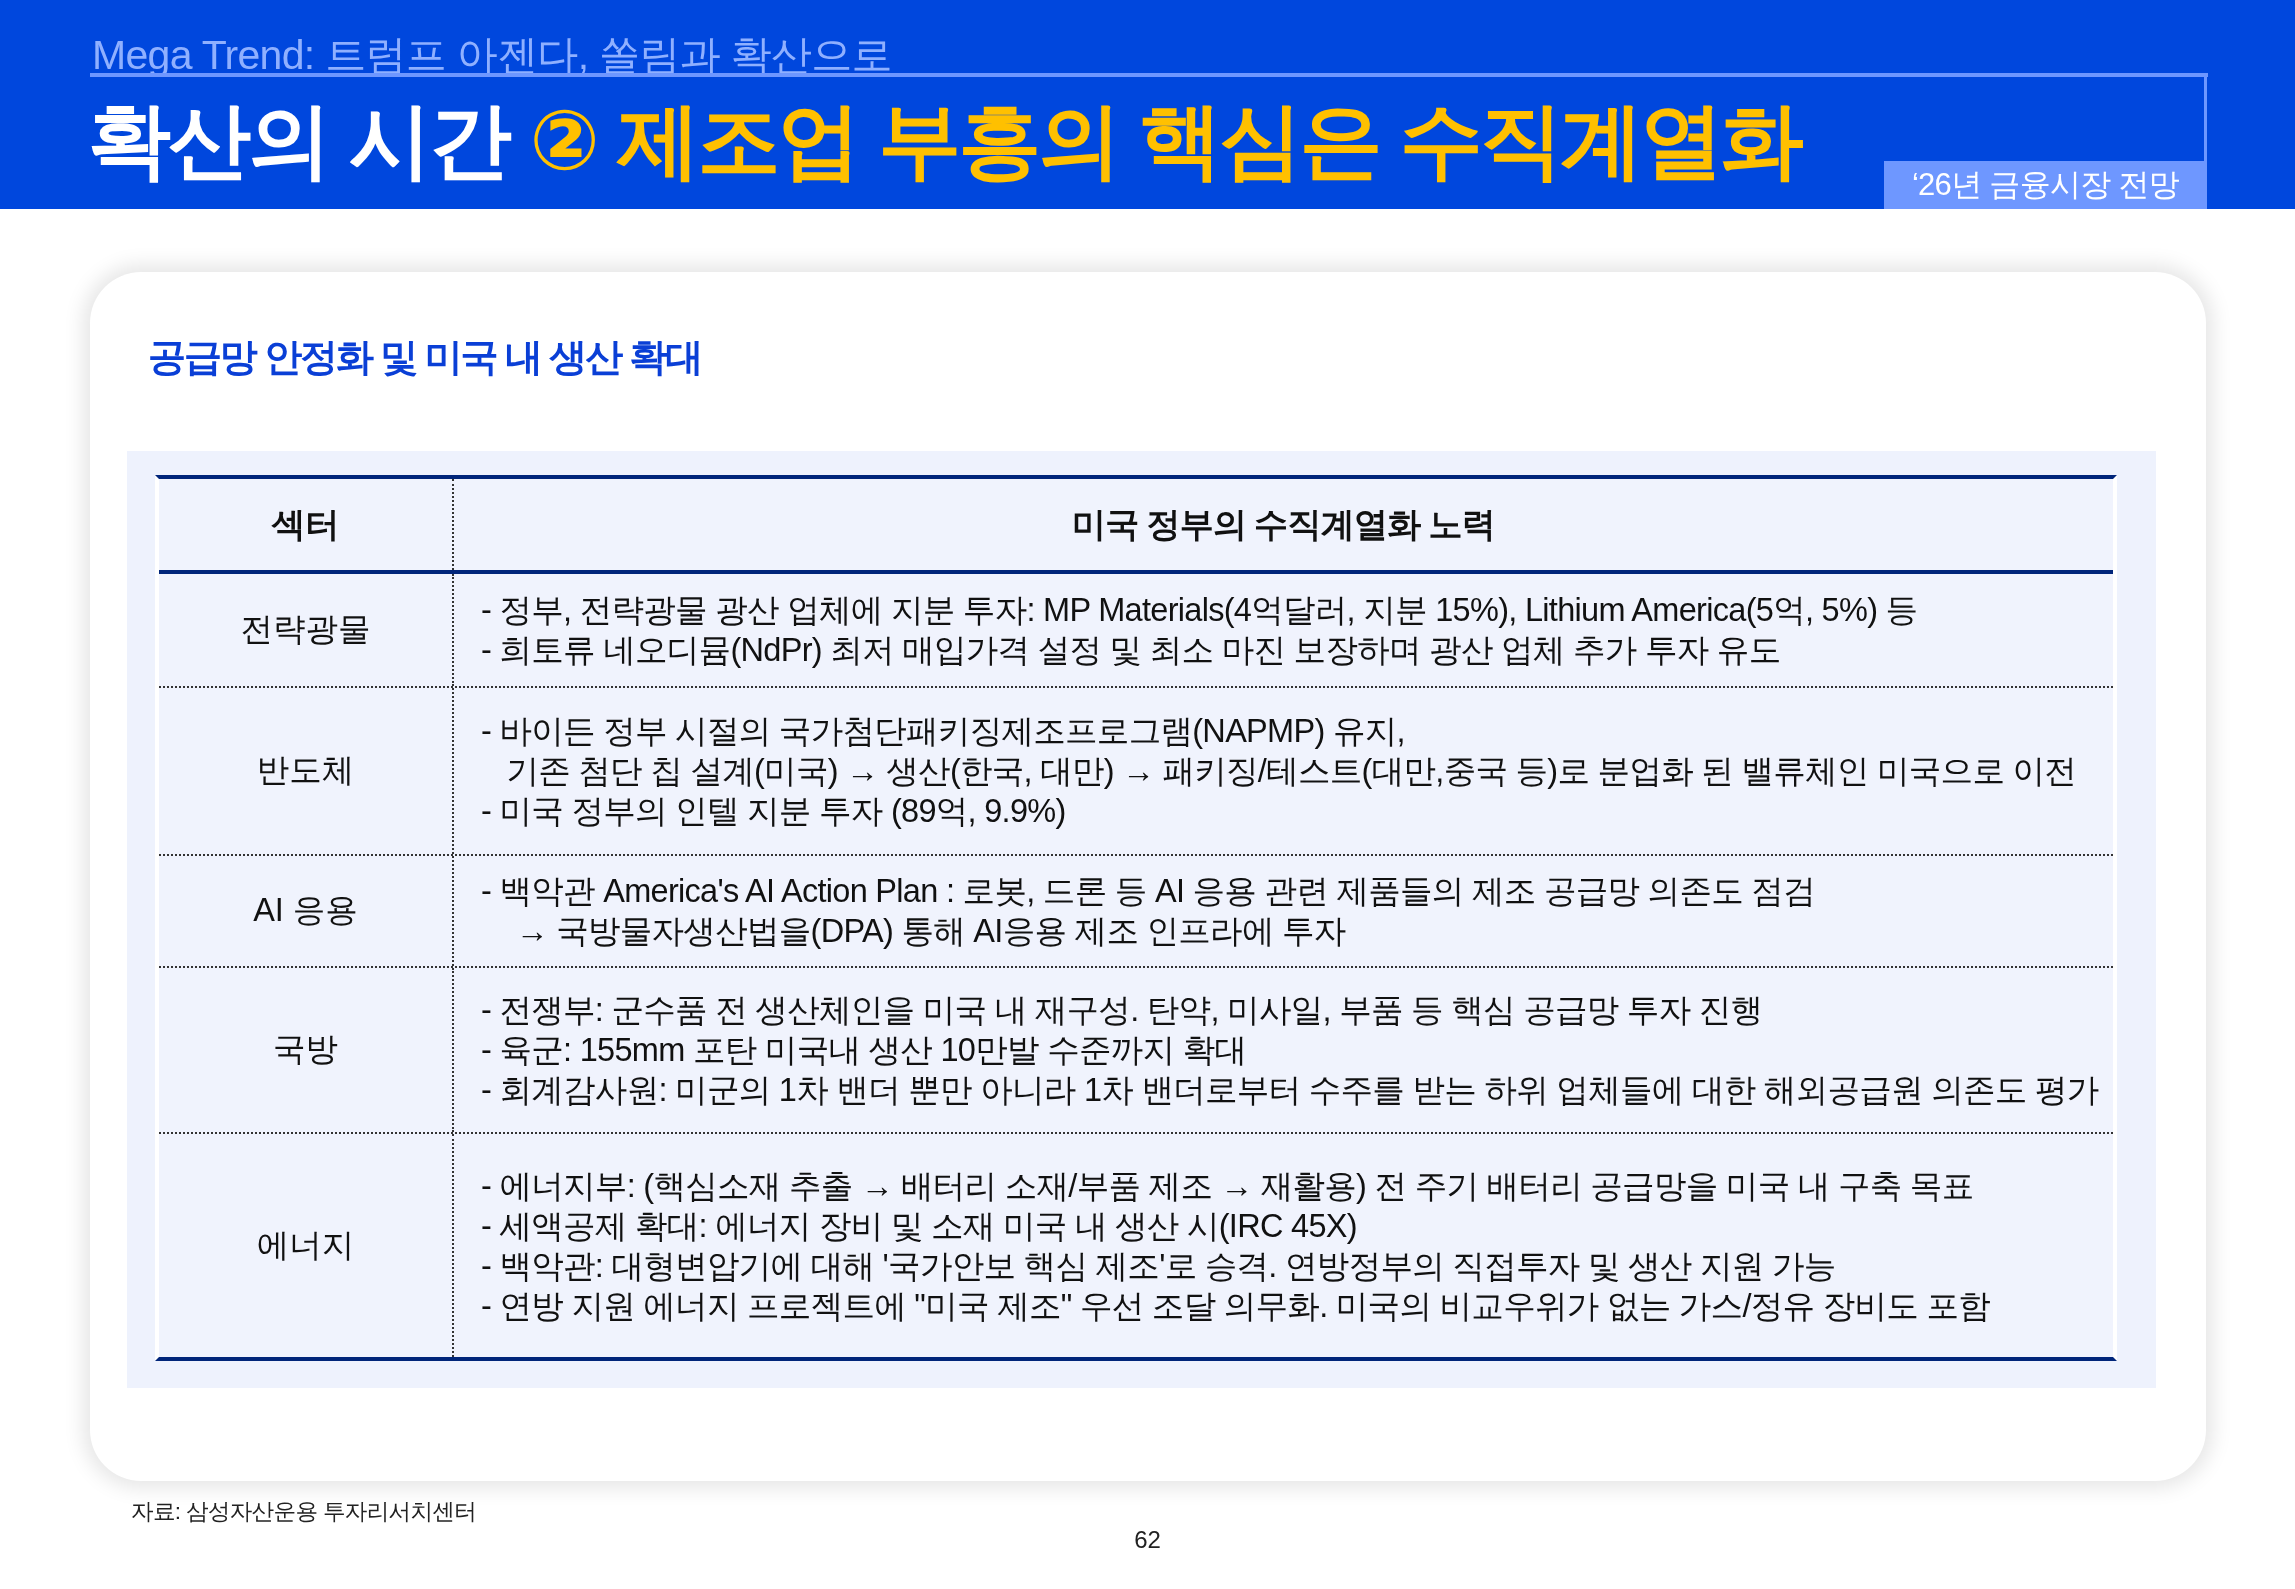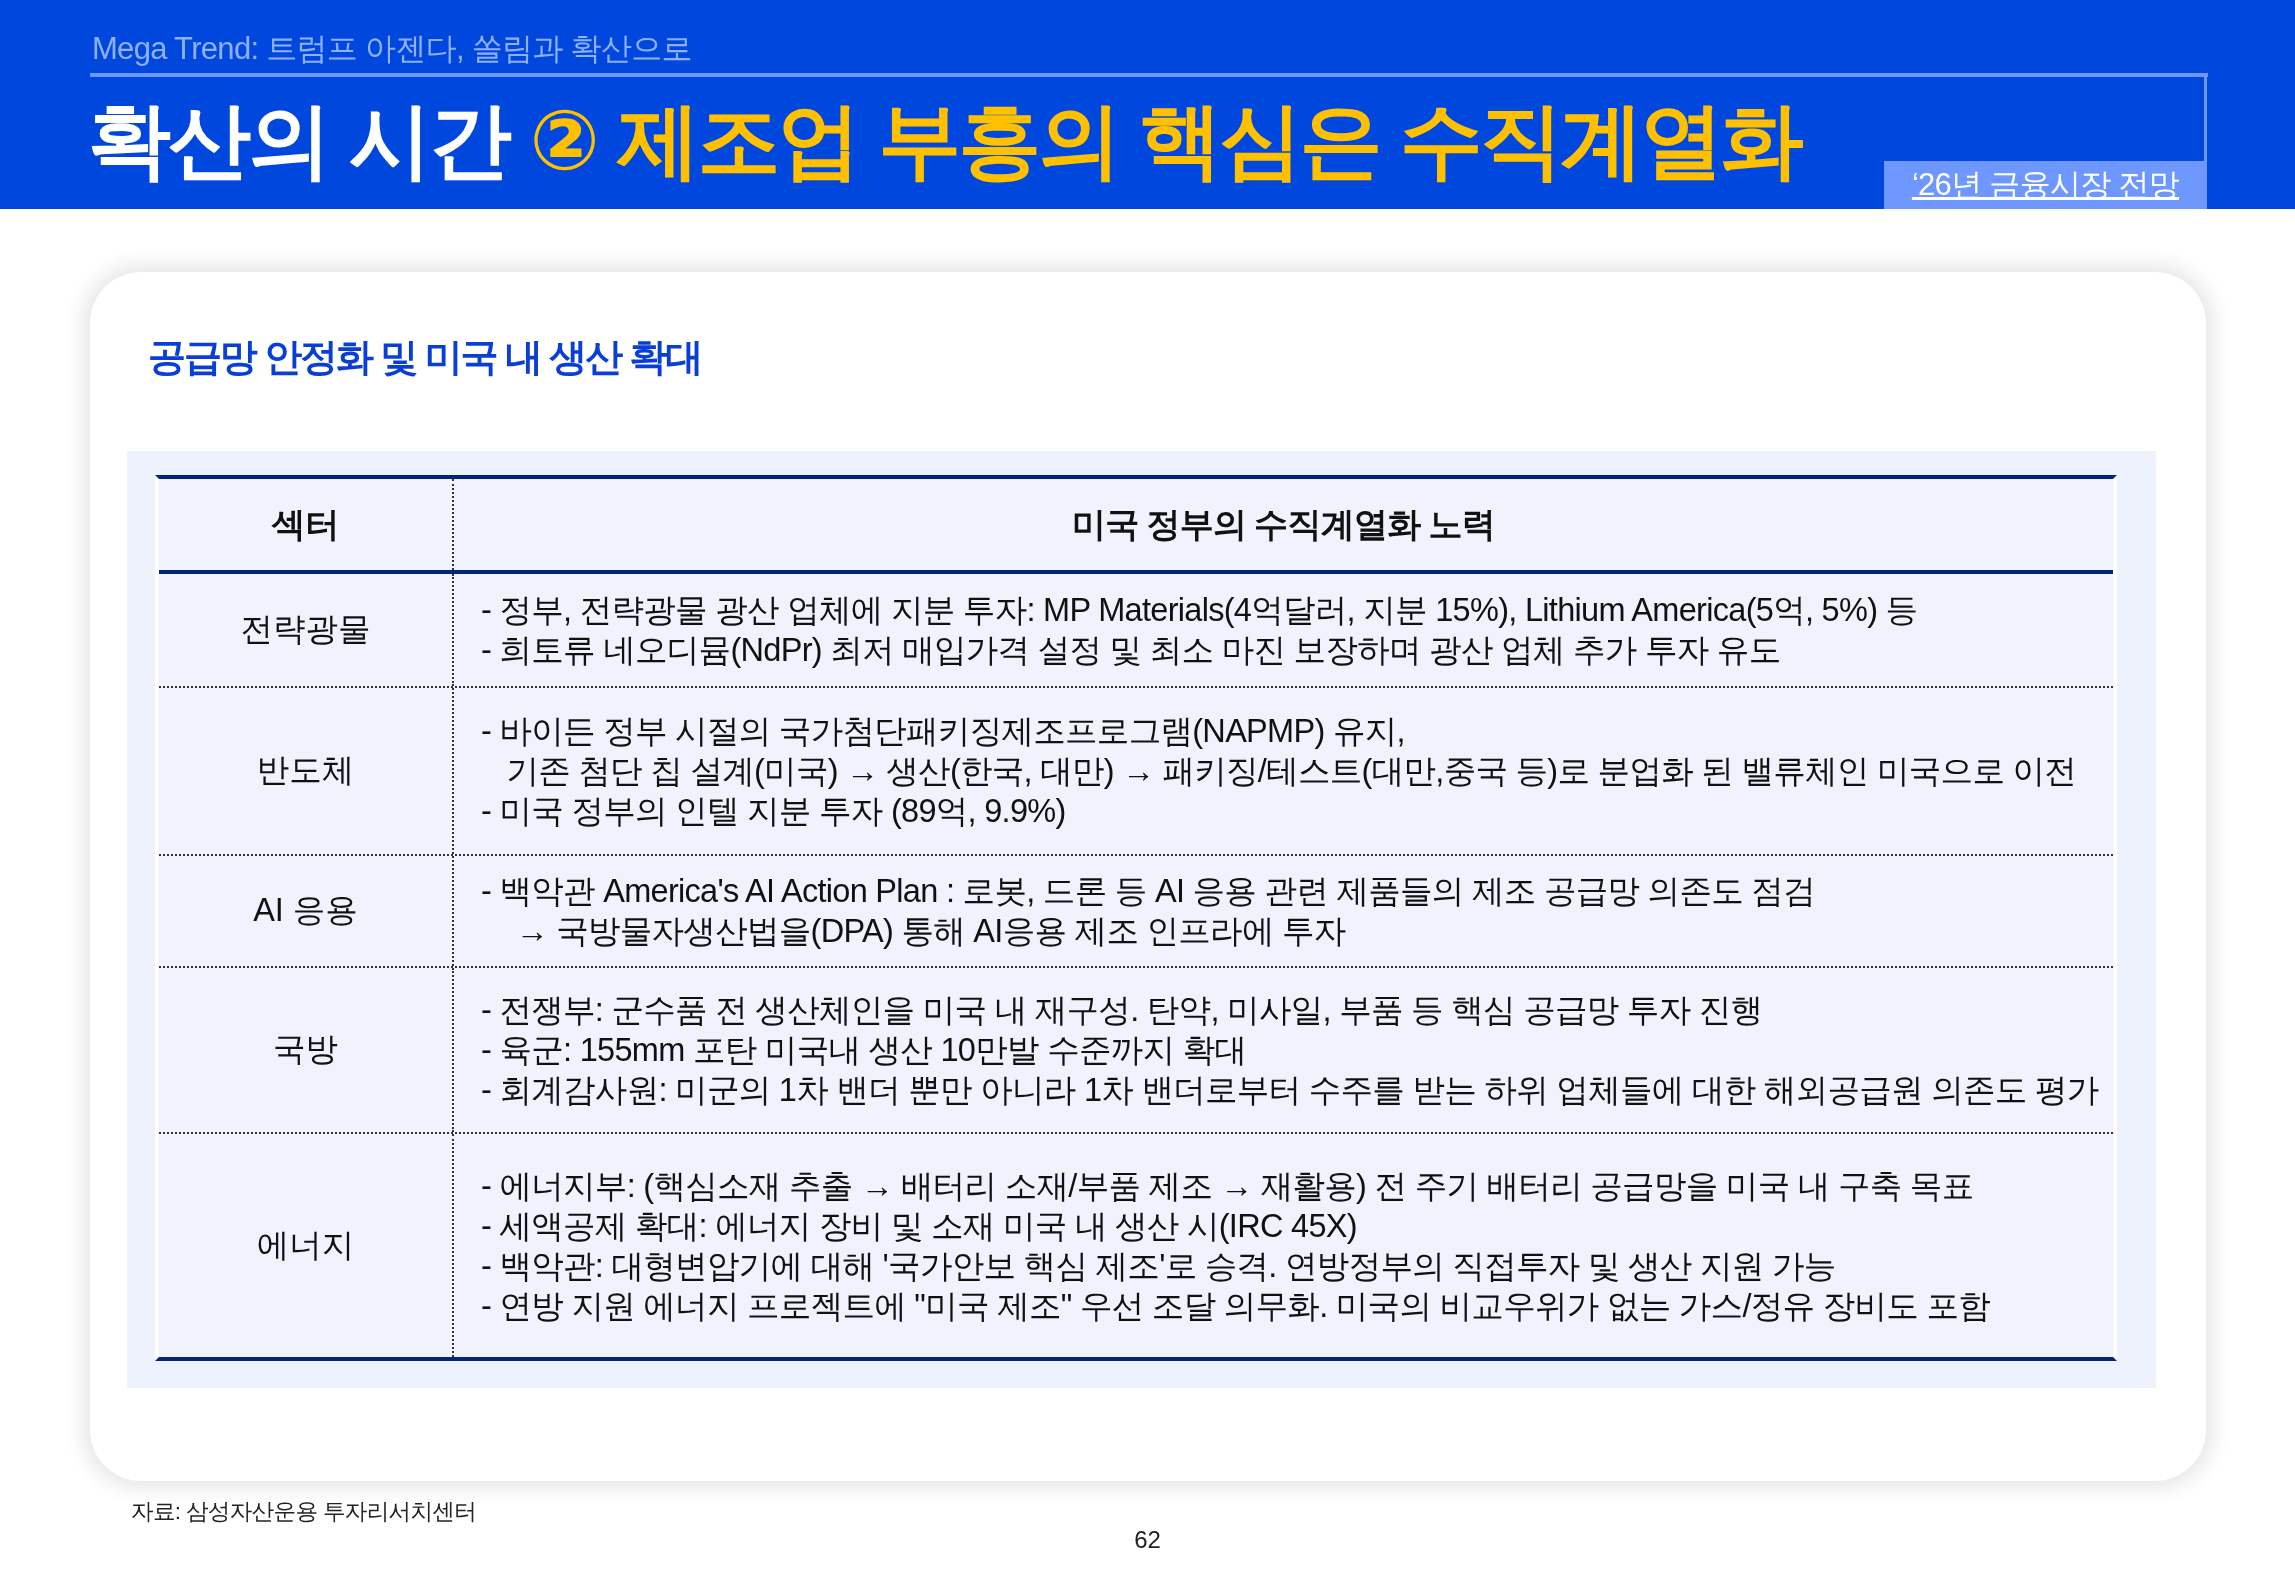--- a/index.html
+++ b/index.html
@@ -1,25 +1,25 @@
 <!DOCTYPE html>
 <html style="font-size:11.3px"><head>
 <meta charset="utf-8">
 <style>
   * { box-sizing: border-box; margin: 0; padding: 0; }
   html, body { width: 2295px; height: 1589px; background: #ffffff; overflow: hidden; }
   body { position: relative; font-family: "Liberation Sans", "DejaVu Sans", sans-serif; color: #111; }
 
   .header { position: absolute; left: 0; top: 0; width: 2295px; height: 209px; background: #0047DD; }
-  .header .kicker { position: absolute; left: 92px; top: 28px; font-size: 31px; color: #8FB0FF; letter-spacing: -0.7px; white-space: nowrap; }
+  .header .kicker { position: absolute; left: 92px; top: 28px; font-size: 41px; color: #8FB0FF; letter-spacing: -0.7px; white-space: nowrap; }
   .header .rule-h { position: absolute; left: 90px; top: 73px; width: 2118px; height: 3.5px; background: #6E97FF; }
   .header .rule-v { position: absolute; left: 2204px; top: 73px; width: 2.8px; height: 89px; background: #6E97FF; }
   .header .title { position: absolute; left: 88px; top: 93px; font-size: 83px; font-weight: bold; color: #ffffff; letter-spacing: -2.8px; white-space: nowrap; line-height: 1.15; }
   .header .title .accent { color: #FFC000; }
-  .header .tag { position: absolute; left: 1884px; top: 161px; width: 323px; height: 48px; background: #6E97FF; color: #ffffff; font-size: 31px; display: flex; align-items: center; justify-content: center; letter-spacing: -0.7px; white-space: nowrap; text-decoration: underline; }
+  .header .tag { position: absolute; left: 1884px; top: 161px; width: 323px; height: 48px; background: #6E97FF; color: #ffffff; font-size: 31px; display: flex; align-items: center; justify-content: center; letter-spacing: -0.7px; white-space: nowrap; }
 
   .card { position: absolute; left: 90px; top: 272px; width: 2116px; height: 1209px; background: #ffffff; border-radius: 51px; box-shadow: 0 0 20px 7px rgba(0,0,0,0.10); }
   .card-title { position: absolute; left: 148px; top: 332px; font-size: 38px; font-weight: bold; color: #0A3FD6; letter-spacing: -2.1px; white-space: nowrap; }
 
   .panel { position: absolute; left: 127px; top: 451px; width: 2029px; height: 937px; background: #EEF2FD; }
 
   .table { position: absolute; left: 155px; top: 475px; width: 1962px; border-top: 4.2px solid #00257A; border-bottom: 4.2px solid #00257A; border-left: 4.2px solid #ffffff; border-right: 4.2px solid #ffffff; background: #F0F3FD; }
   .row { display: flex; width: 100%; }
   .row + .row { border-top: 2.1px dotted #333; }
   .row.head { height: 95px; border-bottom: 4.2px solid #00257A; font-family: Liberation Serif, serif; }

